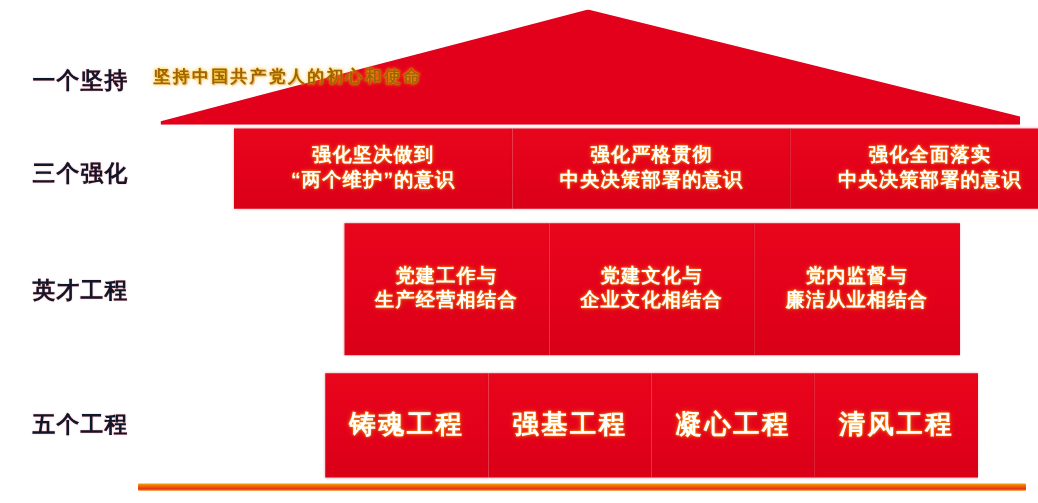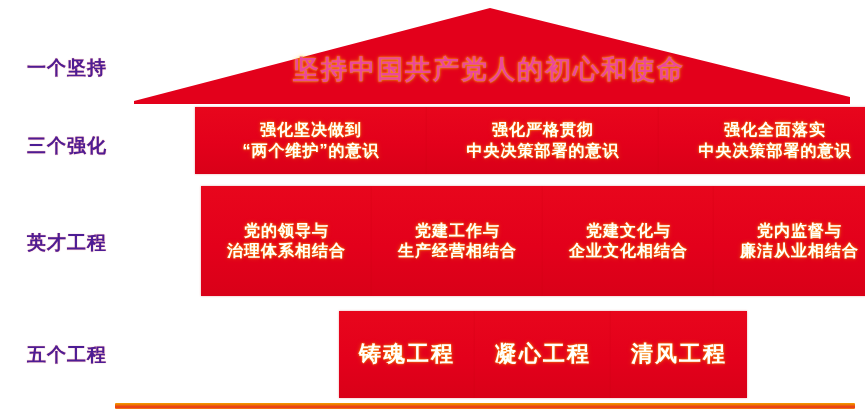--- a/index.html
+++ b/index.html
@@ -18,21 +18,21 @@
     height: 419px;
     background: #ffffff;
   }
 
   
   .tier-label {
     position: absolute;
     left: 8px;
     width: 118px;
     text-align: center;
-    color: #4c1d95;
+    color: #0f172a;
     font-weight: bold;
     font-size: 19px;
     letter-spacing: 1px;
     line-height: 1;
     white-space: nowrap;
     text-shadow: 0 0 1px rgba(227,0,27,0.55);
   }
   #tier-label-0 { top: 58px; }
   #tier-label-1 { top: 136px; }
   #tier-label-2 { top: 233px; }
@@ -46,23 +46,22 @@
     width: 722px;
     height: 96px;
   }
   #roof svg { display: block; width: 100%; height: 100%; }
 
   #roof-text {
     position: absolute;
     left: 128px;
     top: 56px;
     width: 722px;
-    text-align: center;
-    color: #ec4899;
-    font-size: 26px;
+    color: #a16207;
+    font-size: 14px;
     font-weight: bold;
     letter-spacing: 2px;
     line-height: 1;
     white-space: nowrap;
     text-shadow: 0 0 2px rgba(255,214,0,0.95),
                  0 0 4px rgba(255,170,0,0.55),
                  1px 1px 0 rgba(150,0,10,0.25);
   }
 
   
@@ -157,42 +156,41 @@
 中央决策部署的意识</span>
     </div>
     <div class="box">
       <span class="box-text">强化全面落实
 中央决策部署的意识</span>
     </div>
   </div>
 
   <div class="row" id="row-2">
     <div class="box">
-      <span class="box-text">党的领导与
-治理体系相结合</span>
-    </div>
-    <div class="box">
       <span class="box-text">党建工作与
 生产经营相结合</span>
     </div>
     <div class="box">
       <span class="box-text">党建文化与
 企业文化相结合</span>
     </div>
     <div class="box">
       <span class="box-text">党内监督与
 廉洁从业相结合</span>
     </div>
   </div>
 
   <div class="row" id="row-3">
     <div class="box">
       <span class="box-text">铸魂工程</span>
     </div>
     <div class="box">
+      <span class="box-text">强基工程</span>
+    </div>
+    <div class="box">
       <span class="box-text">凝心工程</span>
     </div>
     <div class="box">
       <span class="box-text">清风工程</span>
     </div>
   </div>
 
   <div id="base-line"></div>
   <div id="watermark"></div>
 

